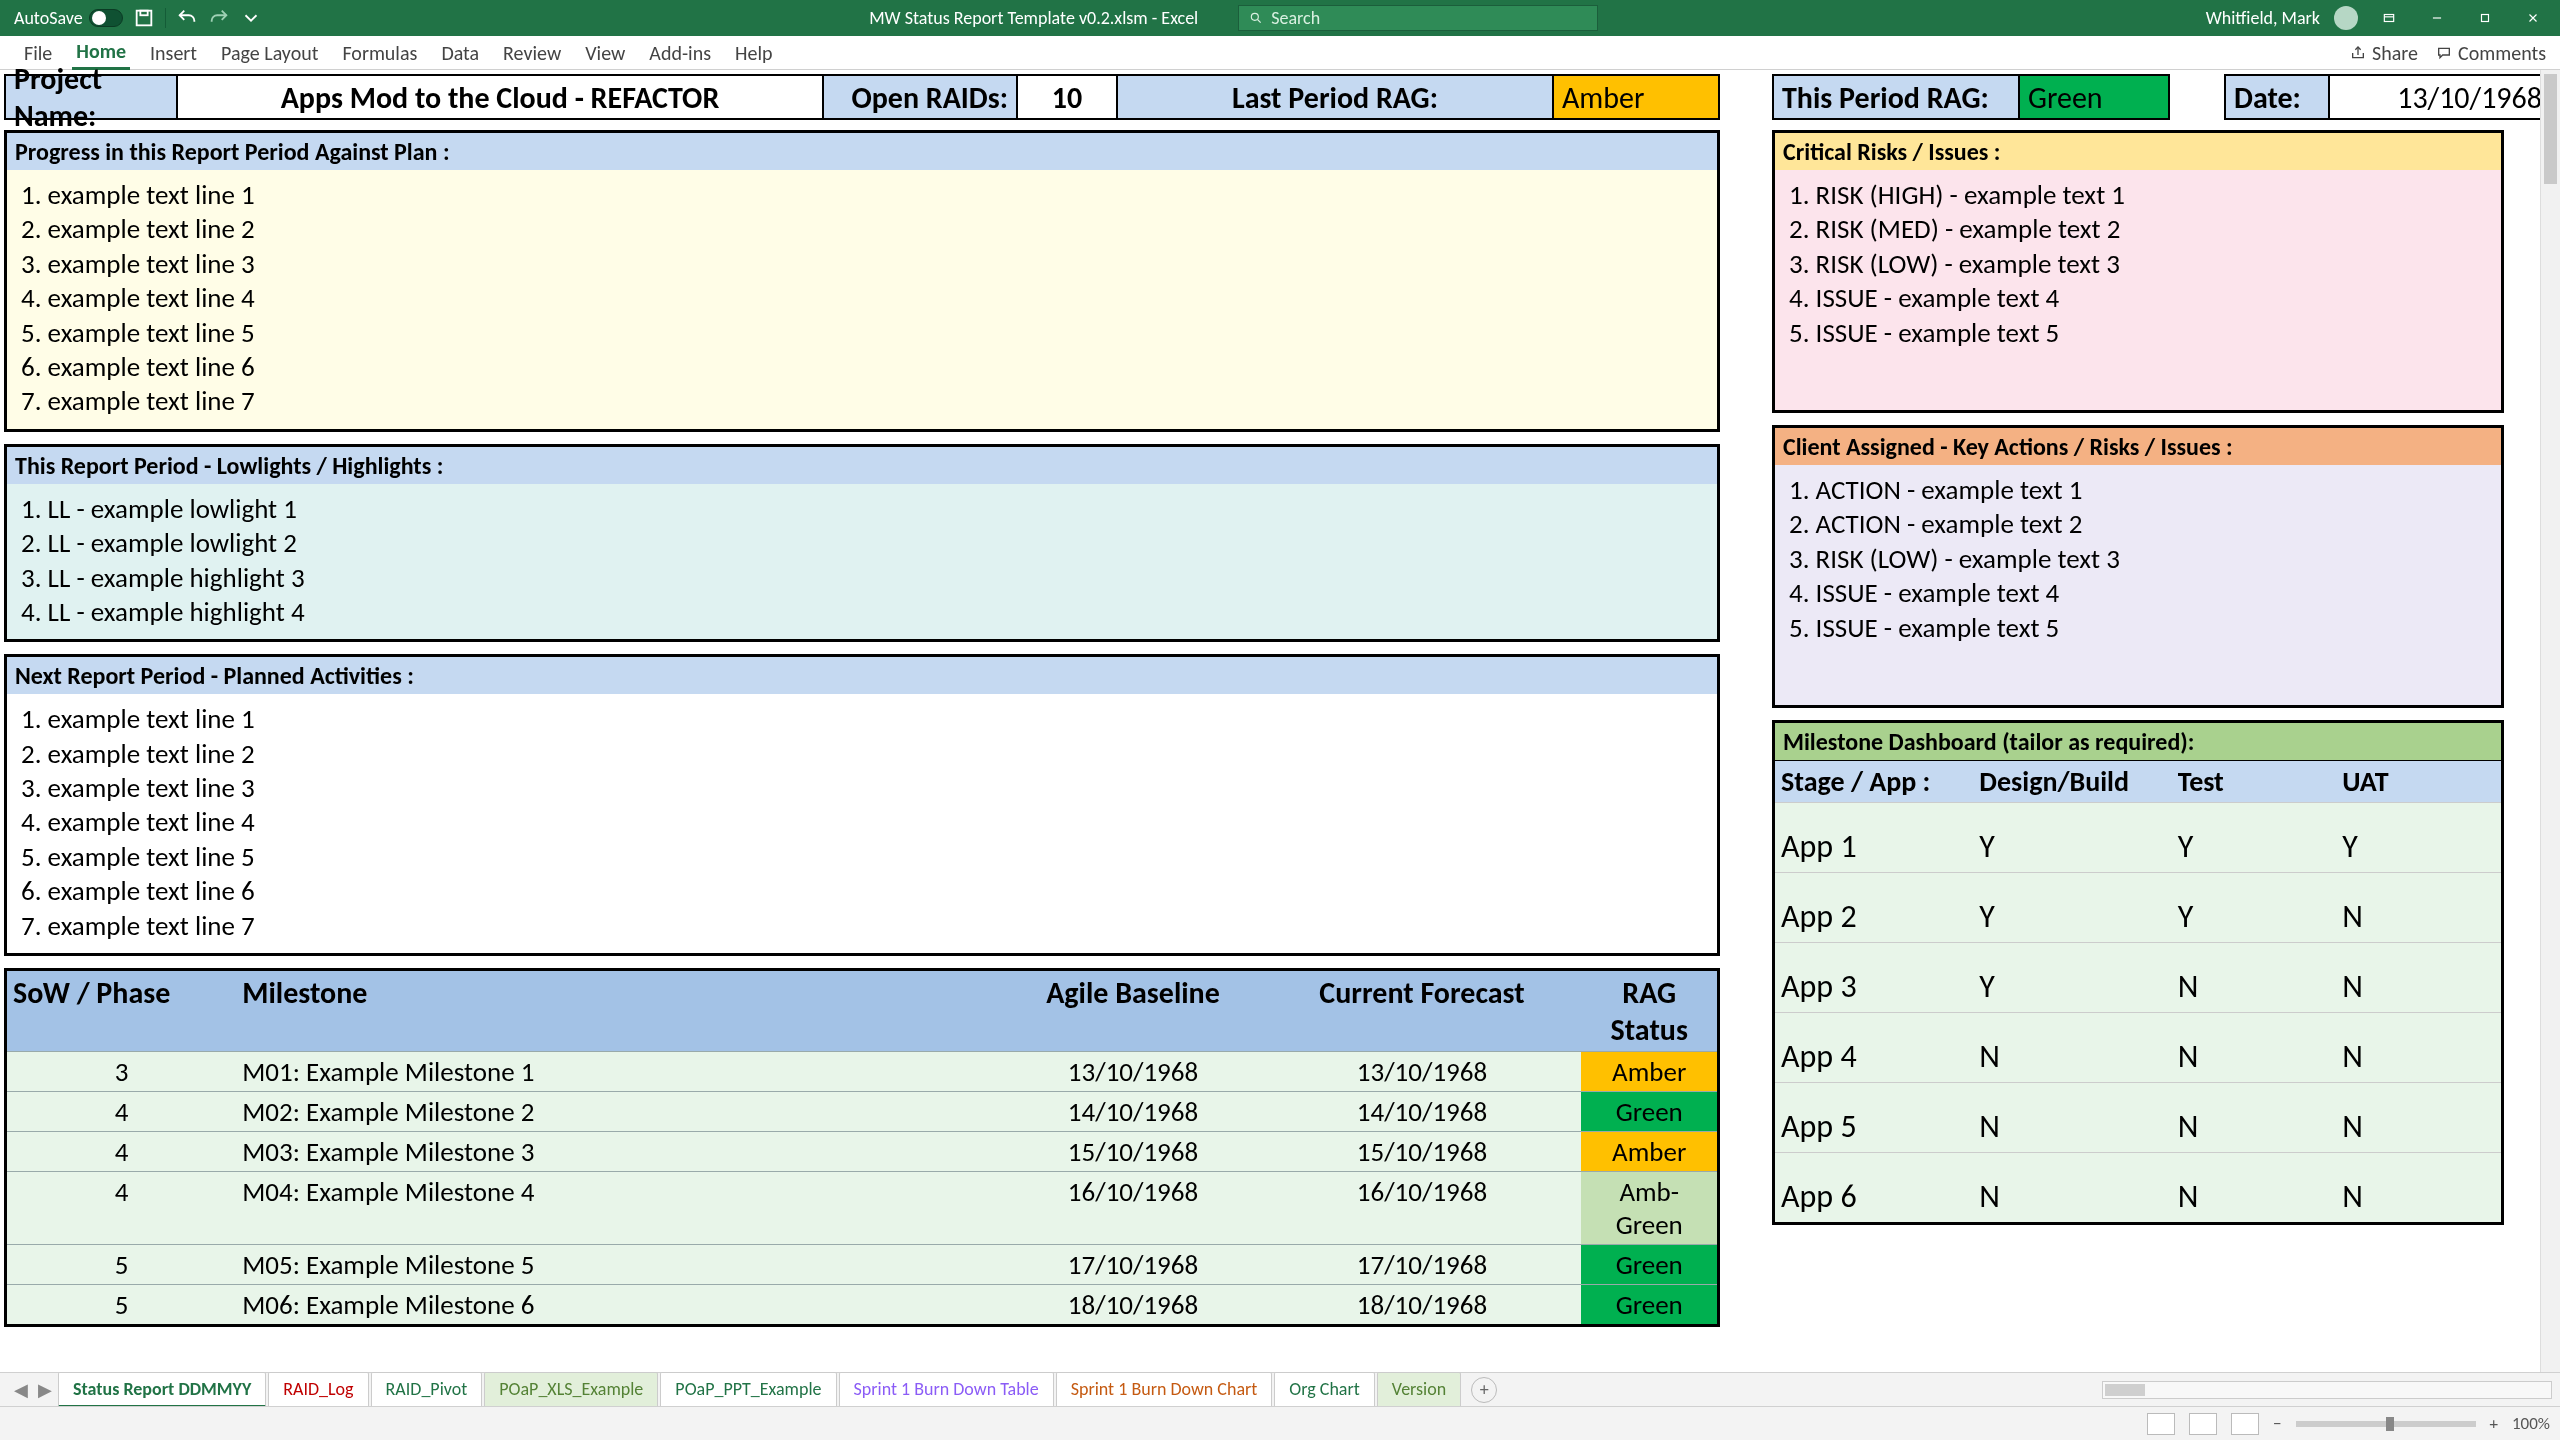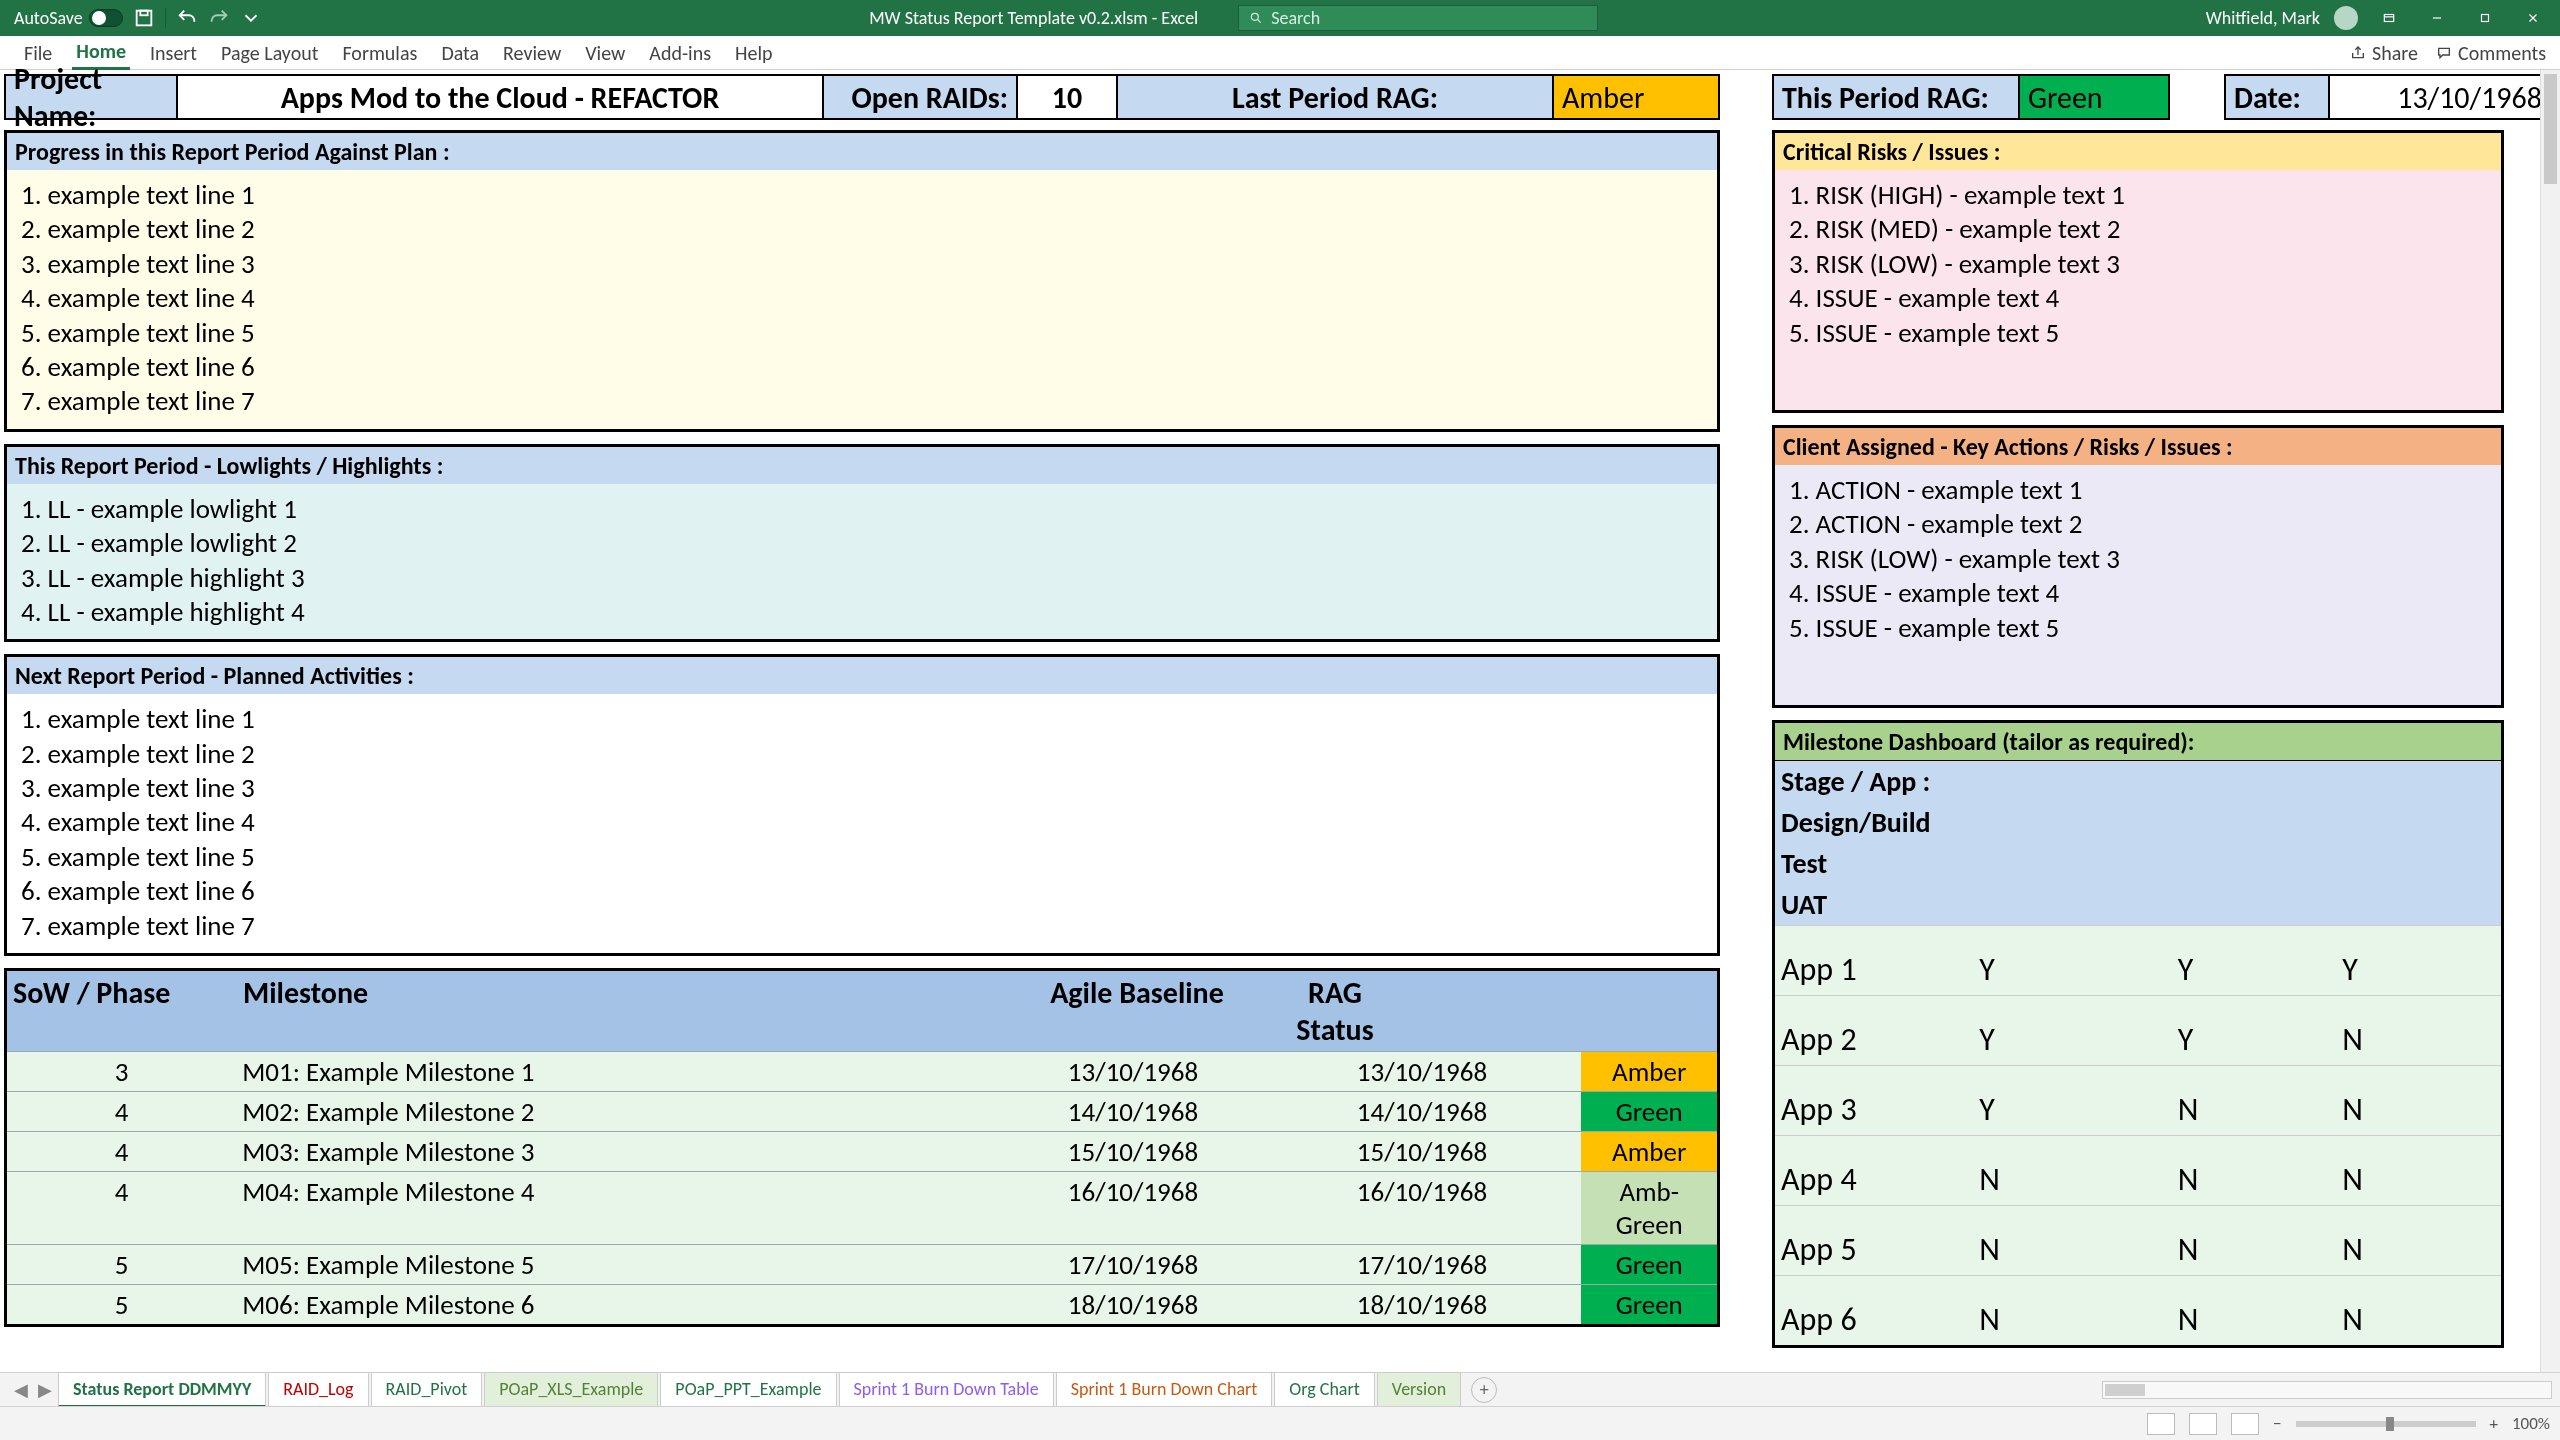--- a/index.html
+++ b/index.html
@@ -73,21 +73,21 @@
   .c-ms { width:770px;}
   .c-ab { width:260px; text-align:center;}
   .c-cf { width:320px; text-align:center;}
   .c-rg { width:136px; text-align:center;}
   .mtable .mr { display:flex; font-size:27px; background:#e8f5e9; border-top:1px solid #9aa; }
   .mr .c-sow{ text-align:center; }
   .rag-amber{ background:#ffc000;}
   .rag-green{ background:#00b050;}
   .rag-ambgreen{ background:#c5e0b4;}
   
-  .dash-head2{ display:flex; background:#c5d9f1; font-size:28px; font-weight:700; border-top:1px solid #000;flex-direction:column;}
+  .dash-head2{ display:flex; background:#c5d9f1; font-size:28px; font-weight:700; border-top:1px solid #000;}
   .d-col{ padding:3px 6px;}
   .d-stage{ width:200px;}
   .d-db{ width:200px;}
   .d-test{ width:166px;}
   .d-uat{ width:166px;}
   .dash-body{ }
   .dash-row{ display:flex; font-size:32px; background:#e8f5e9; border-top:1px solid #ccc; height:70px; align-items:flex-end;}
   .dash-row .d-col{ padding:0 6px 6px 6px;}
   
   .bottom { position:absolute; left:0; right:0; bottom:34px; height:34px; background:#f3f3f3; border-top:1px solid #d0d0d0; display:flex; align-items:center; font-size:18px; }
@@ -263,20 +263,21 @@
               <li>6. example text line 6</li>
               <li>7. example text line 7</li>
             </ul>
           </div>
       </div>
       <div class="mtable">
         <div class="mh">
           <div class="c-sow">SoW / Phase</div>
           <div class="c-ms">Milestone</div>
           <div class="c-ab">Agile Baseline</div>
+          <div class="c-cf">Current Forecast</div>
           <div class="c-rg">RAG Status</div>
         </div>
         <div id="ms-rows">
             <div class="mr">
               <div class="c-sow">3</div>
               <div class="c-ms">M01: Example Milestone 1</div>
               <div class="c-ab">13/10/1968</div>
               <div class="c-cf">13/10/1968</div>
               <div class="c-rg rag-amber">Amber</div>
             </div>

